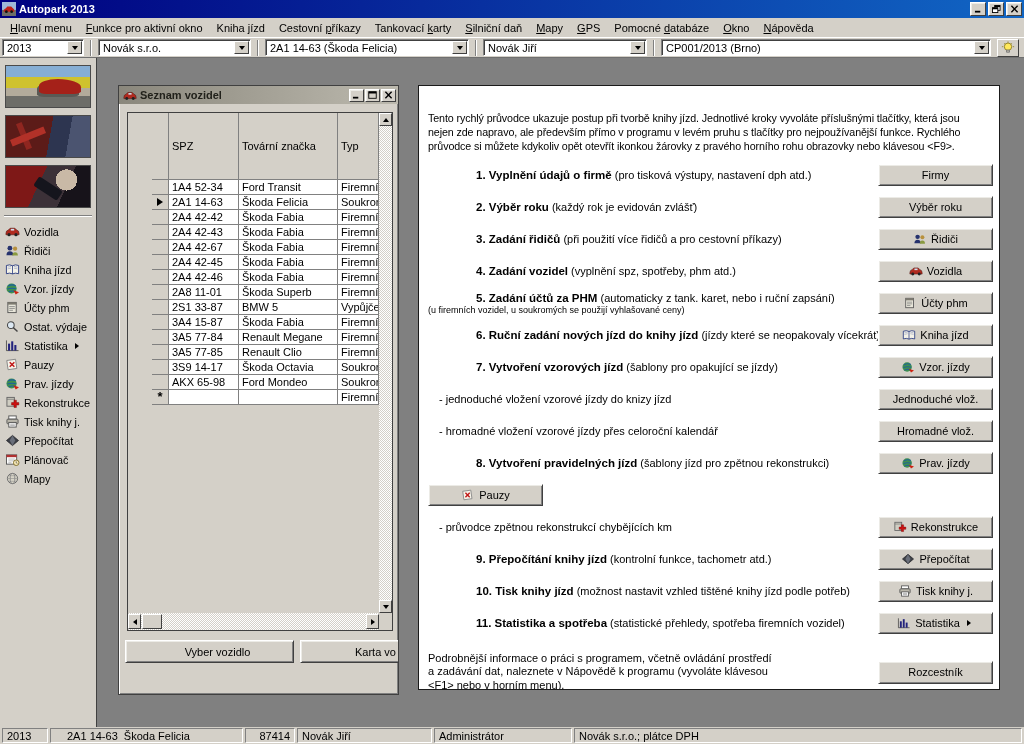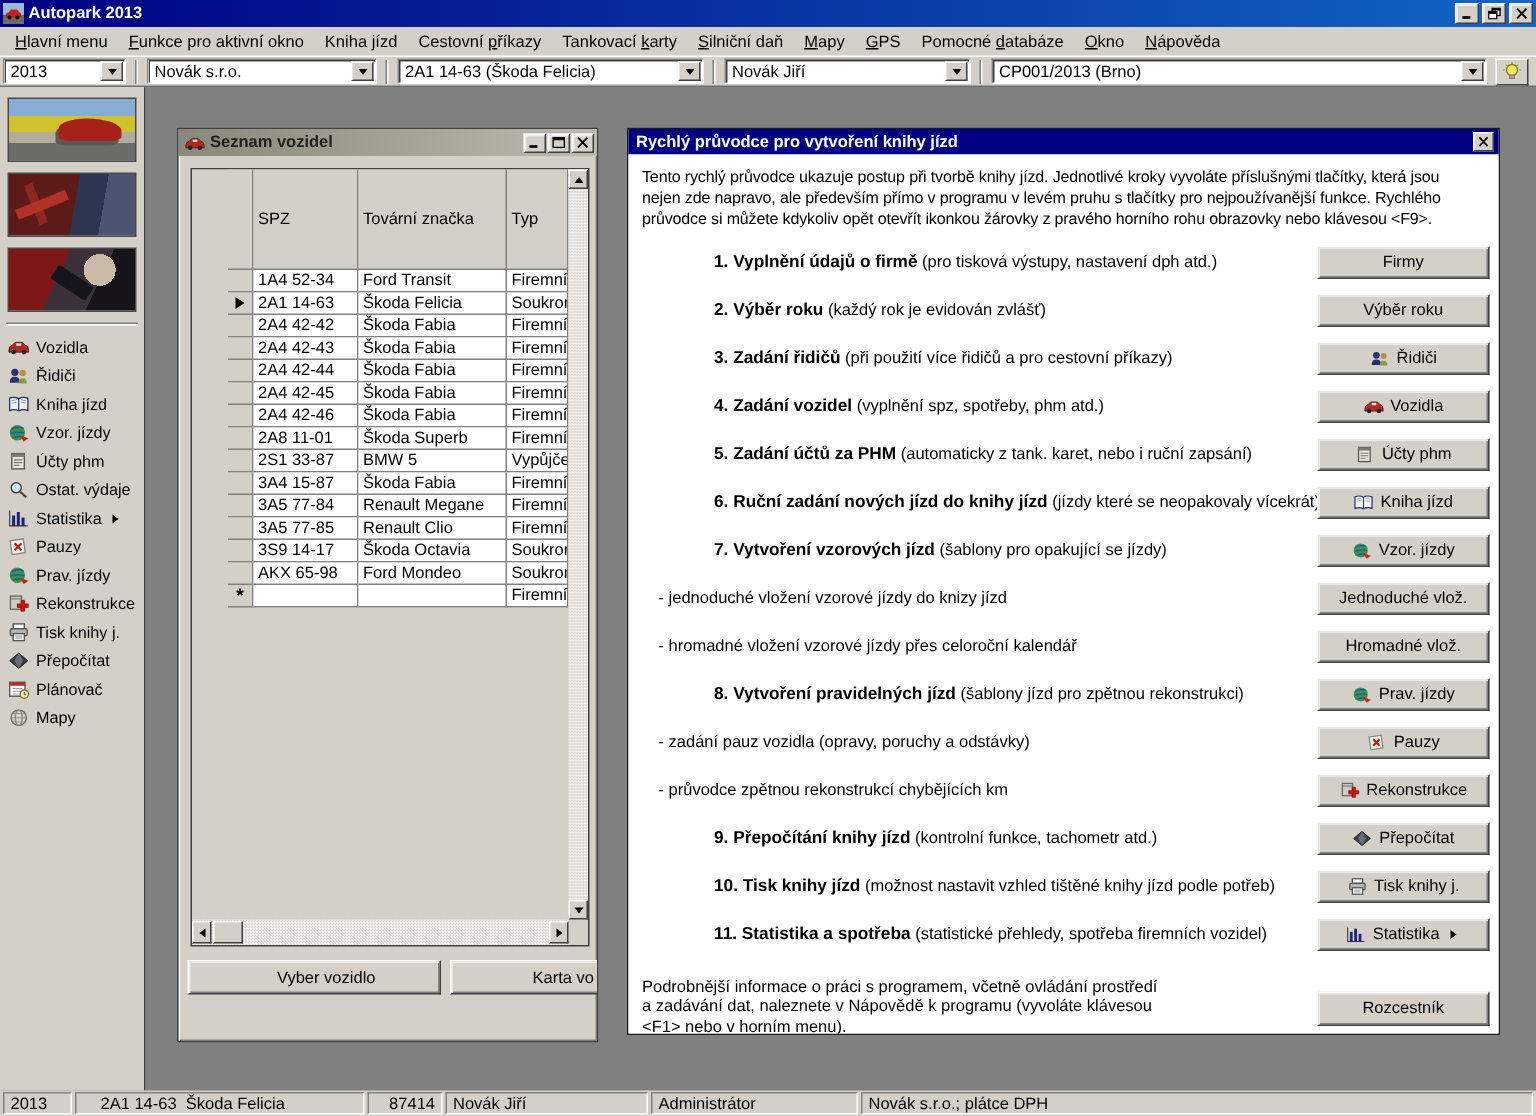--- a/index.html
+++ b/index.html
@@ -452,21 +452,21 @@
           <div class="tcell">Firemní</div>
         </div>
         <div class="trow body">
           <div class="tcell sel"></div>
           <div class="tcell">2A4 42-43</div>
           <div class="tcell">Škoda Fabia</div>
           <div class="tcell">Firemní</div>
         </div>
         <div class="trow body">
           <div class="tcell sel"></div>
-          <div class="tcell">2A4 42-44</div>
+          <div class="tcell">2A4 42-67</div>
           <div class="tcell">Škoda Fabia</div>
           <div class="tcell">Firemní</div>
         </div>
         <div class="trow body">
           <div class="tcell sel"></div>
           <div class="tcell">2A4 42-45</div>
           <div class="tcell">Škoda Fabia</div>
           <div class="tcell">Firemní</div>
         </div>
         <div class="trow body">
@@ -542,28 +542,20 @@
       <span class="sbtn" style="right:0; top:1px; height:15px;">
           <span class="tri-rt2"></span>
         </span>
     </div>
   </div>
   <div class="vw-btn" id="btn-vyber">Vyber vozidlo</div>
   <div class="vw-btn" id="btn-karta">Karta vo</div>
 </div>
 
 <div id="guide">
-  <div class="g-title">
-    <span>Rychlý průvodce pro vytvoření knihy jízd</span>
-    <span class="g-close">
-        <svg viewBox="0 0 10 9">
-          <path d="M1.5 0.8 L8.5 8.2 M8.5 0.8 L1.5 8.2" stroke="#000" stroke-width="1.5"></path>
-        </svg>
-      </span>
-  </div>
   <div class="g-body">
     <div class="g-intro">Tento rychlý průvodce ukazuje postup při tvorbě knihy jízd. Jednotlivé kroky vyvoláte příslušnými tlačítky, která jsou
 nejen zde napravo, ale především přímo v programu v levém pruhu s tlačítky pro nejpoužívanější funkce. Rychlého
 průvodce si můžete kdykoliv opět otevřít ikonkou žárovky z pravého horního rohu obrazovky nebo klávesou &lt;F9&gt;.</div>
     <div class="g-rows" id="g-rows">
         <div class="g-row">
           <div class="g-text">
             <div><span class="b">1. Vyplnění údajů o firmě</span><span> (pro tisková výstupy, nastavení dph atd.)</span></div>
           </div>
           <div class="g-btn">
@@ -606,20 +598,21 @@
                 <circle cx="4.3" cy="9.4" r="1.7" fill="#222"></circle>
                 <circle cx="11.7" cy="9.4" r="1.7" fill="#222"></circle>
               </svg>
             </span>
             <span>Vozidla</span>
           </div>
         </div>
         <div class="g-row">
           <div class="g-text">
             <div><span class="b">5. Zadání účtů za PHM</span><span> (automaticky z tank. karet, nebo i ruční zapsání)</span></div>
+            <div class="g-sub">(u firemních vozidel, u soukromých se použijí vyhlašované ceny)</div>
           </div>
           <div class="g-btn">
             <span class="icon">
               <svg viewBox="0 0 16 14">
                 <rect x="3" y="1.5" width="9" height="11" fill="#e8e6da" stroke="#555"></rect>
                 <rect x="3" y="1.5" width="9" height="2.4" fill="#7d7a70"></rect>
                 <path d="M4.5 6 H10.5 M4.5 8 H10.5 M4.5 10 H8.5" stroke="#777" stroke-width="0.8"></path>
               </svg>
             </span>
             <span>Účty phm</span>
@@ -676,21 +669,20 @@
               <svg viewBox="0 0 16 14">
                 <circle cx="7" cy="7" r="5.5" fill="#3f8f4f"></circle>
                 <path d="M3 4.5 Q7 2 11.5 4 M2.5 7.5 Q7 6 11.8 7.2 M4 10.5 Q8 9 11 10.2" stroke="#1c5f9f" stroke-width="1.1" fill="none"></path>
                 <path d="M9 9 L15 11 L11.5 13.5 Z" fill="#cc2211"></path>
               </svg>
             </span>
             <span>Prav. jízdy</span>
           </div>
         </div>
         <div class="g-row indent">
-          <div class="g-text">- zadání pauz vozidla (opravy, poruchy a odstávky)</div>
           <div class="g-btn">
             <span class="icon">
               <svg viewBox="0 0 16 14">
                 <rect x="2.5" y="2" width="9.5" height="10" fill="#f6f4ea" stroke="#888" transform="rotate(-8 7 7)"></rect>
                 <path d="M5 4.5 L10 9.5 M10 4.5 L5 9.5" stroke="#c01818" stroke-width="1.6"></path>
               </svg>
             </span>
             <span>Pauzy</span>
           </div>
         </div>

